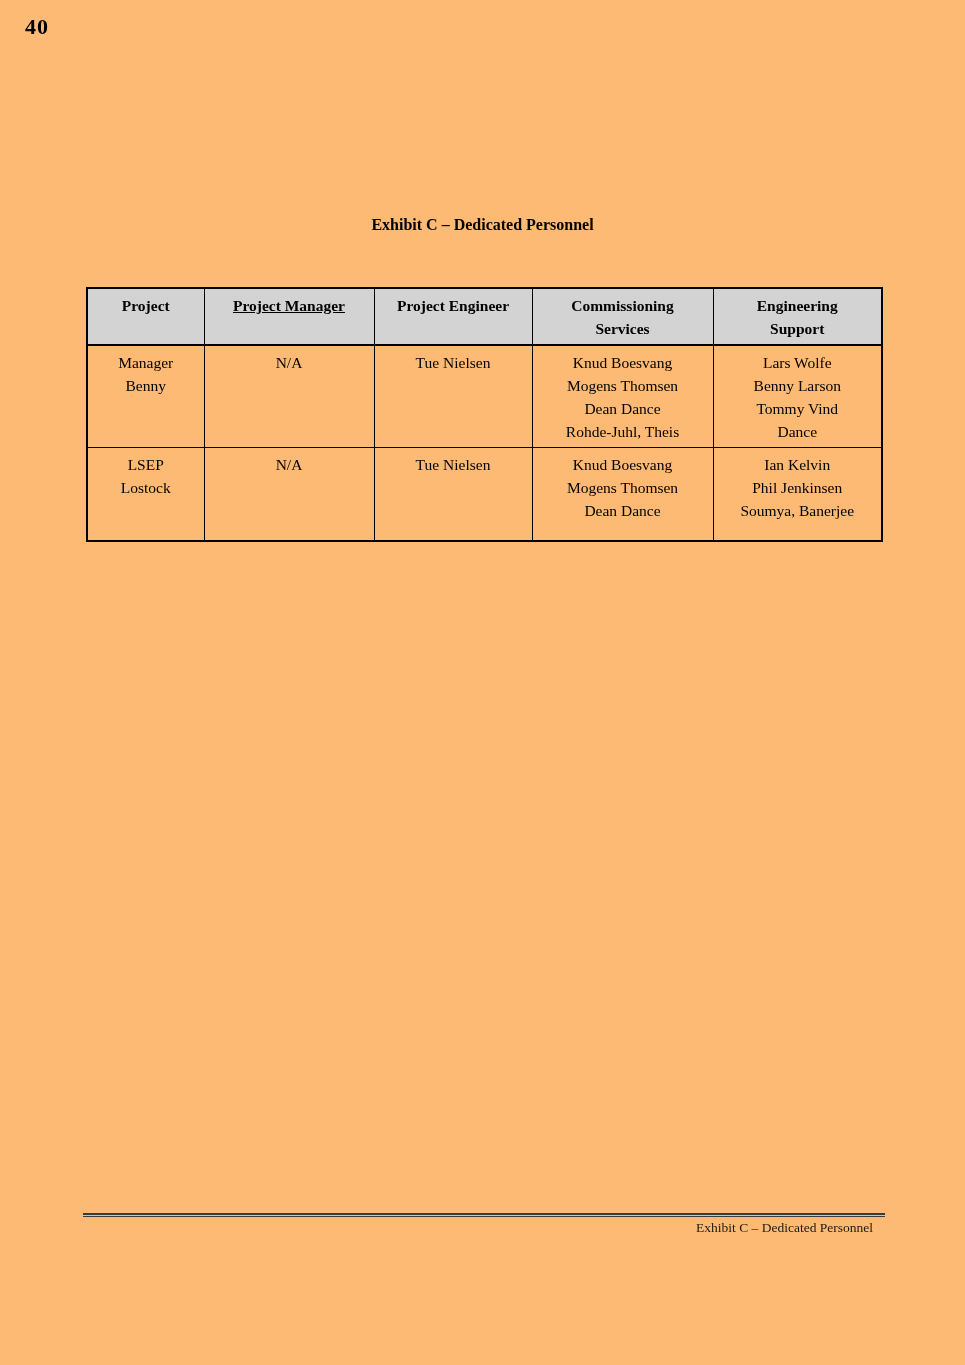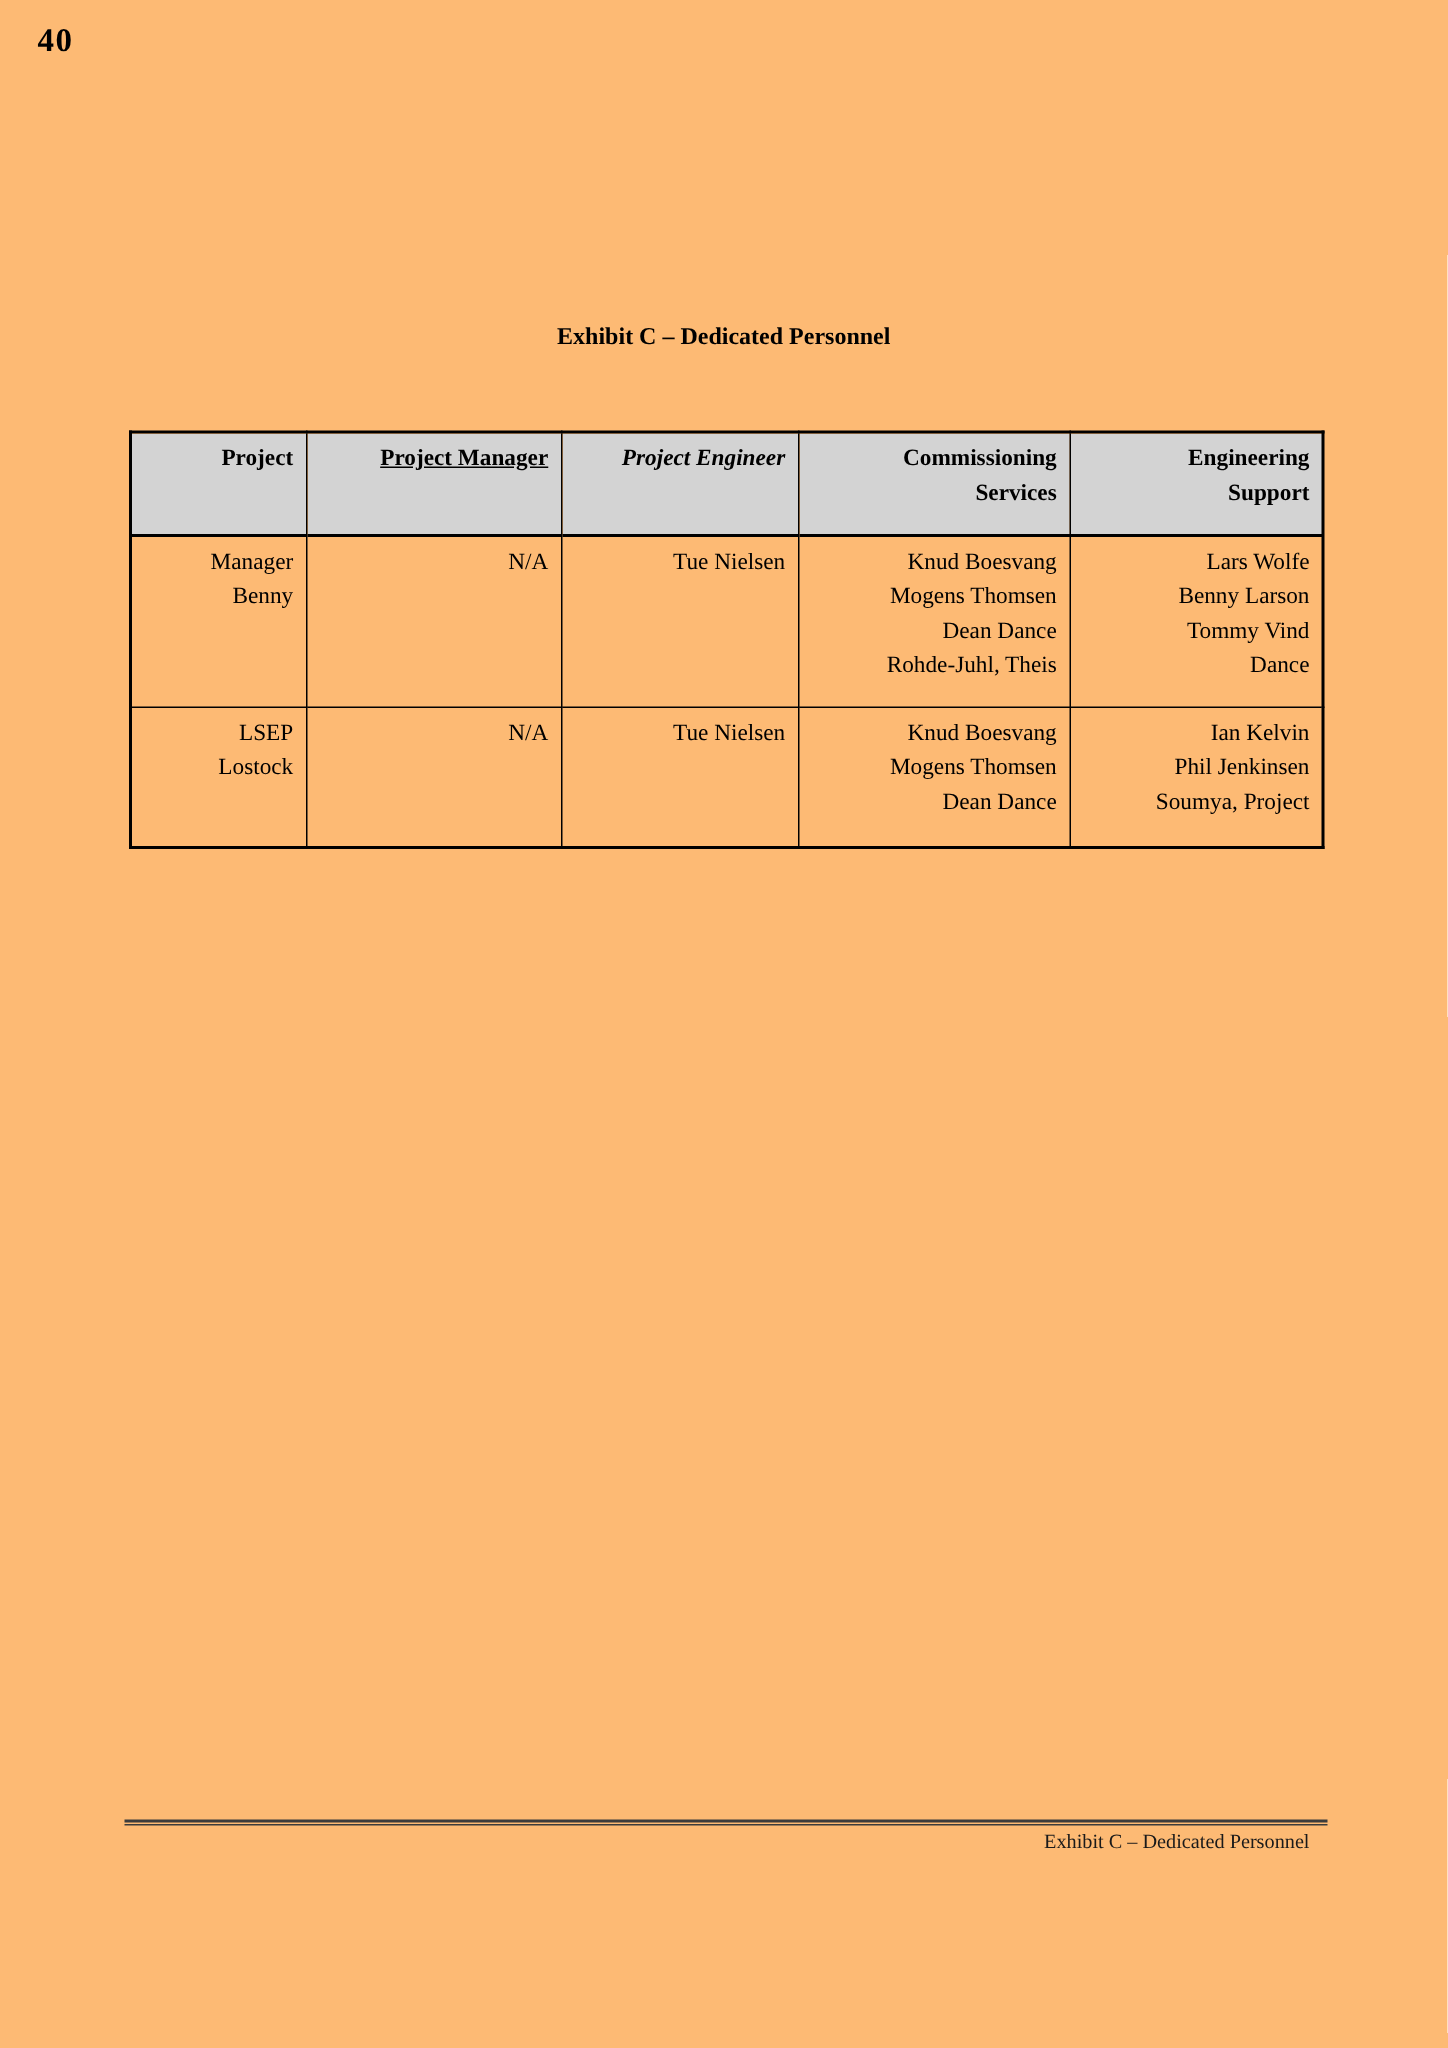--- a/index.html
+++ b/index.html
@@ -40,22 +40,22 @@
     top: 287px;
     width: 795px;
     border-collapse: collapse;
     table-layout: fixed;
     border: 2px solid #000000;
   }
   table.personnel th,
   table.personnel td {
     border: 1px solid #000000;
     vertical-align: top;
-    text-align: right;
-    padding: 5px 8px 16px 8px;
+    text-align: center;
+    padding: 5px 8px 4px 8px;
     font-size: 15.5px;
     line-height: 23px;
     font-weight: normal;
     overflow: hidden;
   }
   table.personnel th {
     font-weight: bold;
     border-bottom: 2px solid #000000;
   }
   table.personnel thead tr { height: 45px; }
@@ -97,21 +97,21 @@
       <col style="width:169px">
     </colgroup>
     <thead>
       <tr>
         <th style="background: rgb(211, 211, 211);">
             <div class="cell-line">Project</div>
           </th>
         <th style="background: rgb(211, 211, 211); text-decoration: underline;">
             <div class="cell-line">Project Manager</div>
           </th>
-        <th style="background: rgb(211, 211, 211); font-style: italic;">
+        <th style="background: rgb(211, 211, 211);">
             <div class="cell-line">Project Engineer</div>
           </th>
         <th style="background: rgb(211, 211, 211);">
             <div class="cell-line">Commissioning</div>
             <div class="cell-line">Services</div>
           </th>
         <th style="background: rgb(211, 211, 211);">
             <div class="cell-line">Engineering</div>
             <div class="cell-line">Support</div>
           </th>
@@ -154,21 +154,21 @@
             <div class="cell-line">Tue Nielsen</div>
           </td>
         <td>
             <div class="cell-line">Knud Boesvang</div>
             <div class="cell-line">Mogens Thomsen</div>
             <div class="cell-line">Dean Dance</div>
           </td>
         <td>
             <div class="cell-line">Ian Kelvin</div>
             <div class="cell-line">Phil Jenkinsen</div>
-            <div class="cell-line">Soumya, Project</div>
+            <div class="cell-line">Soumya, Banerjee</div>
           </td>
       </tr>
     </tbody>
   </table>
 
   <div class="footer-rule"></div>
 
   <div class="footer-text">Exhibit C – Dedicated Personnel</div>
 
 </div>

